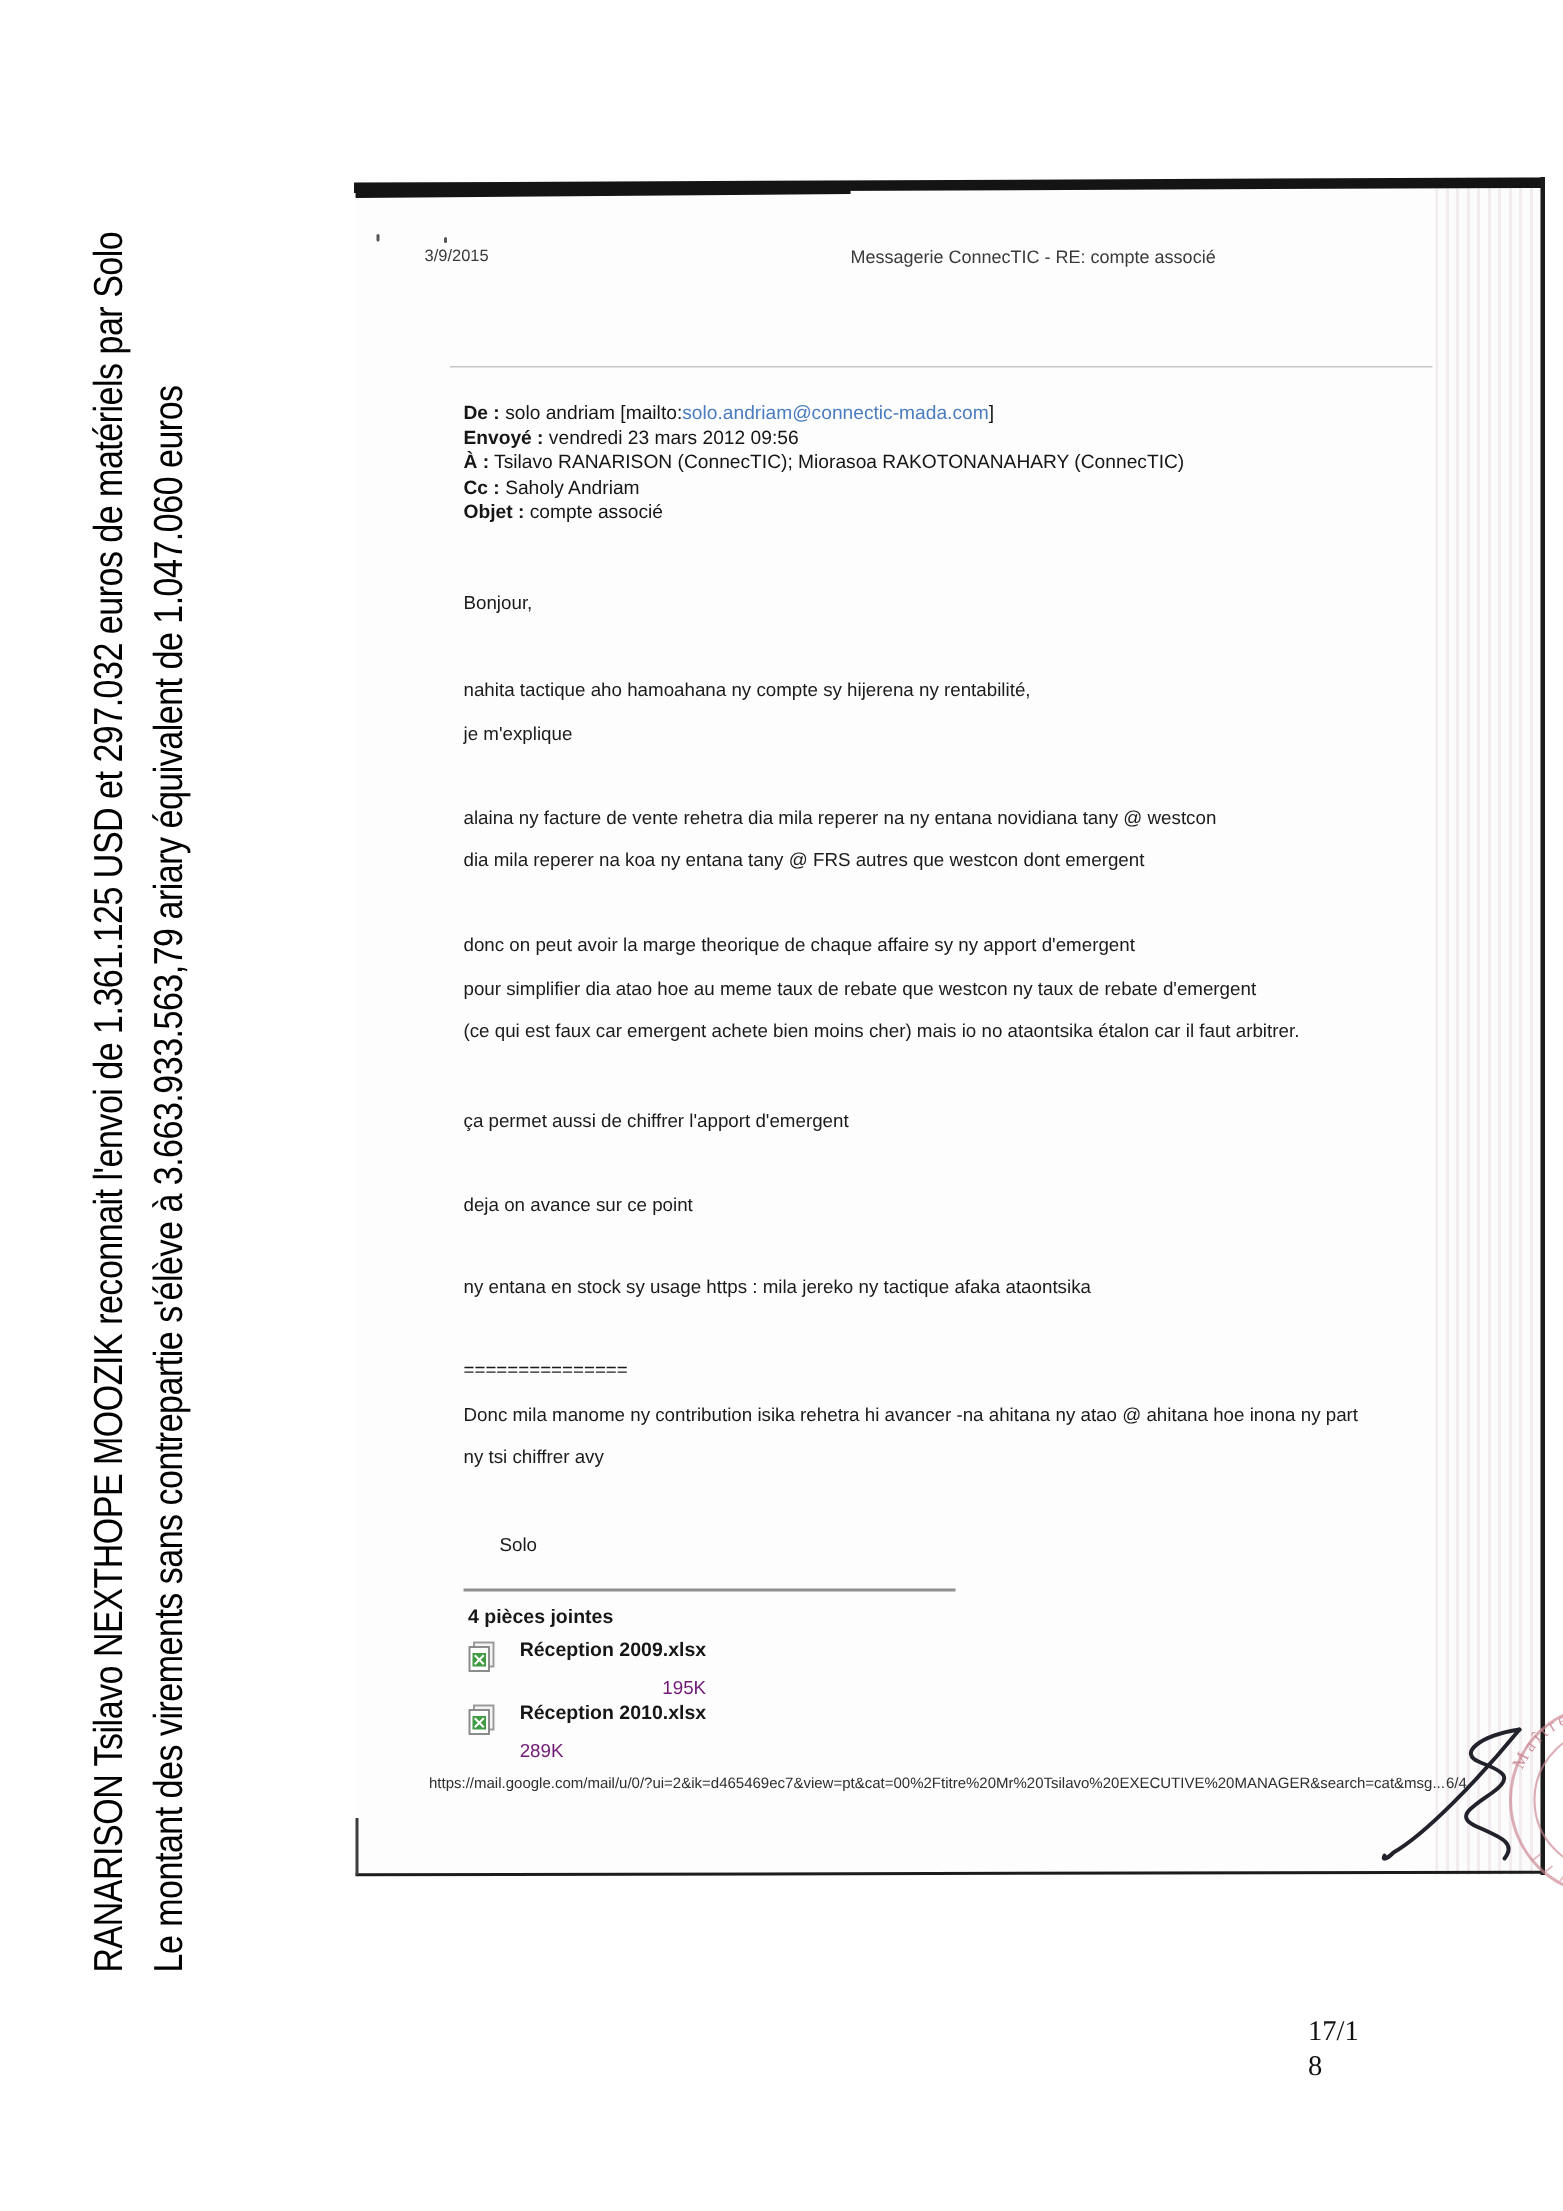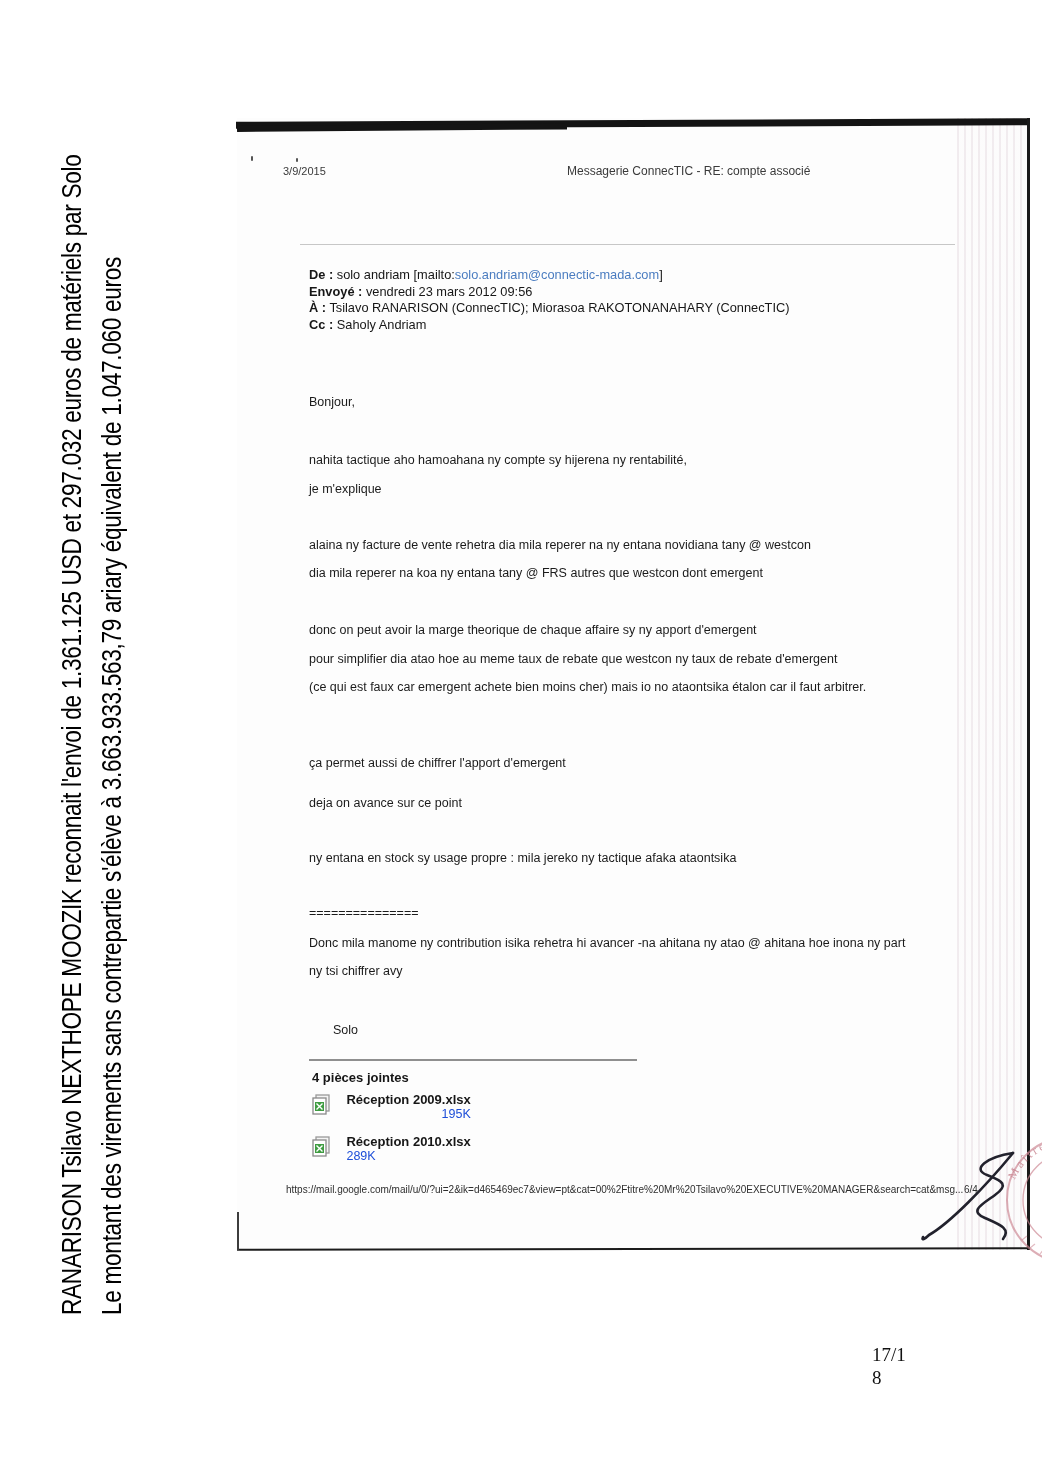--- a/index.html
+++ b/index.html
@@ -68,21 +68,21 @@
     position: absolute; left: 72px;
     font-size: 12.5px; color: #1b1b1b; white-space: nowrap;
   }
 
   .rule-attach { position: absolute; left: 72px; top: 941px; width: 328px; height: 2px; background: #8f8f8f; }
   .attach-title { position: absolute; left: 75px; top: 952px; font-size: 13px; font-weight: bold; color: #161616; }
   .attach-row { position: absolute; left: 74px; white-space: nowrap; }
   .attach-icon { display: inline-block; vertical-align: top; margin-right: 9px; margin-top: 2px; }
   .attach-text { display: inline-block; vertical-align: top; }
   .attach-name { font-size: 13px; font-weight: bold; color: #161616; }
-  .attach-size { font-size: 12.5px; color: #1d4ed8; margin-top: 0; }
+  .attach-size { font-size: 12.5px; color: #701a75; margin-top: 11px; }
 
   .footer-url  { position: absolute; left: 49px; top: 1066px; font-size: 10px; color: #2e2e2e; white-space: nowrap; }
   .footer-page { position: absolute; left: 727px; top: 1066px; font-size: 10px; color: #2e2e2e; }
 
   
   .stamp-svg { position: absolute; left: 952px; top: 1122px; }
   .sign-svg  { position: absolute; left: 905px; top: 1135px; }
 
   
   .page-num {
@@ -123,33 +123,37 @@
       <span>vendredi 23 mars 2012 09:56</span>
     </div>
     <div>
       <b>À :</b>
       <span>Tsilavo RANARISON (ConnecTIC); Miorasoa RAKOTONANAHARY (ConnecTIC)</span>
     </div>
     <div>
       <b>Cc :</b>
       <span>Saholy Andriam</span>
     </div>
+    <div>
+      <b>Objet :</b>
+      <span>compte associé</span>
+    </div>
   </div>
 
   <div class="bline" style="top:277px;">Bonjour,</div>
   <div class="bline" style="top:335px;">nahita tactique aho hamoahana ny compte sy hijerena ny rentabilité,</div>
   <div class="bline" style="top:364px;">je m'explique</div>
   <div class="bline" style="top:420px;">alaina ny facture de vente rehetra dia mila reperer na ny entana novidiana tany @ westcon</div>
   <div class="bline" style="top:448px;">dia mila reperer na koa ny entana tany @ FRS autres que westcon dont emergent</div>
   <div class="bline" style="top:505px;">donc on peut avoir la marge theorique de chaque affaire  sy ny apport d'emergent</div>
   <div class="bline" style="top:534px;">pour simplifier dia atao hoe au meme taux de rebate que westcon ny taux de rebate d'emergent</div>
   <div class="bline" style="top:562px;">(ce qui est faux car emergent achete bien moins cher) mais io no ataontsika étalon car il faut arbitrer.</div>
-  <div class="bline" style="top:622px;margin-top:16px;">ça permet aussi de chiffrer l'apport d'emergent</div>
+  <div class="bline" style="top:622px;">ça permet aussi de chiffrer l'apport d'emergent</div>
   <div class="bline" style="top:678px;">deja on avance sur ce point</div>
-  <div class="bline" style="top:733px;">ny entana en stock sy usage propre : mila jereko ny tactique afaka ataontsika</div>
+  <div class="bline" style="top:733px;">ny entana en stock sy usage https : mila jereko ny tactique afaka ataontsika</div>
   <div class="bline" style="top:788px;">===============</div>
   <div class="bline" style="top:818px;">Donc mila manome ny contribution isika rehetra hi avancer -na ahitana ny atao @ ahitana hoe inona ny part</div>
   <div class="bline" style="top:846px;">ny tsi chiffrer avy</div>
   <div class="bline" style="top:905px;margin-left:24px;">Solo</div>
 
   <div class="rule-attach"></div>
   <div class="attach-title">4 pièces jointes</div>
 
   <div class="attach-row" style="top:974px;text-align:right;">
     <span class="attach-icon">

